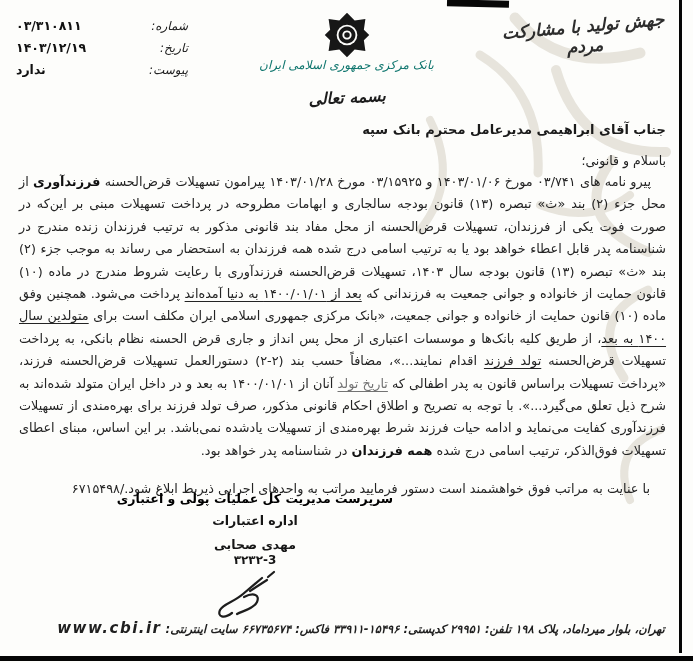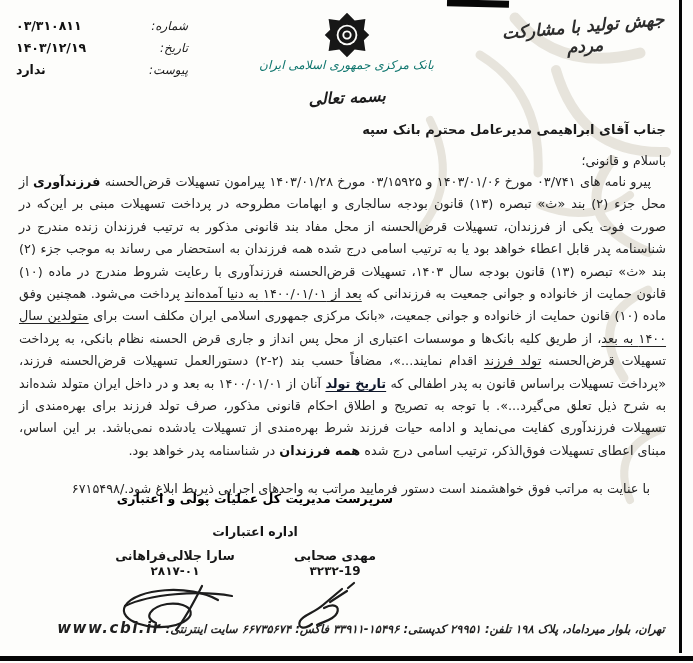--- a/index.html
+++ b/index.html
@@ -37,25 +37,25 @@
   .body{position:absolute; top:122px; right:27px; left:19px; z-index:2;}
   .addressee{font-weight:bold; font-size:13px; color:#1b1b1b; margin-bottom:16px;}
   .salutation{font-size:12.5px; margin-bottom:3px;}
   .para{
     margin:0; font-size:12.8px; line-height:22.4px; text-align:justify;
     text-indent:15px; color:#242424;
   }
   .closing{margin:16px; font-size:12.8px; line-height:22.4px; color:#242424;}
   .b{font-weight:bold; color:#101010;}
   .u{text-decoration:underline; text-underline-offset:3px;}
-  .bu{font-weight:bold; text-decoration:underline; text-underline-offset:3px; color:#0f172a;}
+  .bu{font-weight:normal; text-decoration:underline; text-underline-offset:3px; color:#737373;}
   
   .sig-block{position:absolute; top:491px; left:98px; width:314px; text-align:center; z-index:2;}
   .sig-title{font-weight:bold; font-size:12.5px; color:#000000;}
-  .sig-dept{font-weight:bold; font-size:12.5px; color:#161616; margin-top:18px;}
+  .sig-dept{font-weight:bold; font-size:12.5px; color:#161616; margin-top:7px;}
   .signers{display:flex; justify-content:center; gap:14px; margin-top:9px;}
   .signer{width:146px;}
   .signer-name{font-weight:bold; font-size:12.5px; color:#161616; white-space:nowrap;}
   .signer-code{font-weight:bold; font-size:12px; color:#161616; margin-top:1px; direction:ltr; unicode-bidi:isolate;}
   .scribble{display:block; margin:2px auto 0;}
   
   .footer{
     position:absolute; left:0; right:0; bottom:26px; text-align:center; z-index:2;
     font-style:italic; font-weight:bold; font-size:11.5px; color:#1f1f1f;padding-left:29px;
   }
@@ -117,38 +117,27 @@
     <p class="para"><span>پیرو نامه های ۰۳/۷۴۱ مورخ ۱۴۰۳/۰۱/۰۶ و ۰۳/۱۵۹۲۵ مورخ ۱۴۰۳/۰۱/۲۸ پیرامون تسهیلات قرض‌الحسنه </span><span class="b">فرزندآوری</span><span> از محل جزء (۲) بند «ث» تبصره (۱۳) قانون بودجه سالجاری و ابهامات مطروحه در پرداخت تسهیلات مبنی بر این‌که در صورت فوت یکی از فرزندان، تسهیلات قرض‌الحسنه از محل مفاد بند قانونی مذکور به ترتیب فرزندان زنده مندرج در شناسنامه پدر قابل اعطاء خواهد بود یا به ترتیب اسامی درج شده همه فرزندان به استحضار می رساند به موجب جزء (۲) بند «ث» تبصره (۱۳) قانون بودجه سال ۱۴۰۳، تسهیلات قرض‌الحسنه فرزندآوری با رعایت شروط مندرج در ماده (۱۰) قانون حمایت از خانواده و جوانی جمعیت به فرزندانی که </span><span class="u">بعد از ۱۴۰۰/۰۱/۰۱ به دنیا آمده‌اند</span><span> پرداخت می‌شود. همچنین وفق ماده (۱۰) قانون حمایت از خانواده و جوانی جمعیت، «بانک مرکزی جمهوری اسلامی ایران مکلف است برای </span><span class="u">متولدین سال ۱۴۰۰ به بعد</span><span>، از طریق کلیه بانک‌ها و موسسات اعتباری از محل پس انداز و جاری قرض الحسنه نظام بانکی، به پرداخت تسهیلات قرض‌الحسنه </span><span class="u">تولد فرزند</span><span> اقدام نمایند...»، مضافاً حسب بند (۲-۲) دستورالعمل تسهیلات قرض‌الحسنه فرزند، «پرداخت تسهیلات براساس قانون به پدر اطفالی که </span><span class="bu">تاریخ تولد</span><span> آنان از ۱۴۰۰/۰۱/۰۱ به بعد و در داخل ایران متولد شده‌اند به شرح ذیل تعلق می‌گیرد...». با توجه به تصریح و اطلاق احکام قانونی مذکور، صرف تولد فرزند برای بهره‌مندی از تسهیلات فرزندآوری کفایت می‌نماید و ادامه حیات فرزند شرط بهره‌مندی از تسهیلات یادشده نمی‌باشد. بر این اساس، مبنای اعطای تسهیلات فوق‌الذکر، ترتیب اسامی درج شده </span><span class="b">همه فرزندان</span><span> در شناسنامه پدر خواهد بود.</span></p>
     <p class="closing">با عنایت به مراتب فوق خواهشمند است دستور فرمایید مراتب به واحدهای اجرایی ذیربط ابلاغ شود./۶۷۱۵۴۹۸</p>
   </div>
 
   <div class="sig-block">
     <div class="sig-title">سرپرست مدیریت کل عملیات پولی و اعتباری</div>
     <div class="sig-dept">اداره اعتبارات</div>
     <div class="signers">
       <div class="signer">
         <div class="signer-name">مهدی صحابی</div>
-        <div class="signer-code">۳۲۳۲-19</div>
+        <div class="signer-code">۳۲۳۲-3</div>
         <svg class="scribble" width="90" height="52" viewBox="0 0 90 52">
           <g stroke="#1d1d1d" stroke-width="2.2" fill="none" stroke-linecap="round">
             <path d="M22 44 C14 50 7 48 10 41 C13 35 24 33 33 25 L52 9"></path>
             <path d="M40 22 L57 11"></path>
             <path d="M34 28 C44 23 50 26 47 33 C44 40 32 42 27 45"></path>
             <path d="M58 8 L64 3"></path>
-          </g>
-        </svg>
-      </div>
-      <div class="signer">
-        <div class="signer-name">سارا جلالی‌فراهانی</div>
-        <div class="signer-code">۲۸۱۷-۰۱</div>
-        <svg class="scribble" width="130" height="54" viewBox="0 0 130 54">
-          <g stroke="#1d1d1d" stroke-width="2.2" fill="none" stroke-linecap="round">
-            <path d="M108 20 C80 4 26 8 15 26 C7 41 42 52 66 45 C90 38 83 21 57 24 C40 27 33 38 46 43"></path>
-            <path d="M15 26 C40 14 88 10 122 16"></path>
-            <path d="M92 6 C84 22 74 40 66 50"></path>
           </g>
         </svg>
       </div>
     </div>
   </div>
 
   <div class="footer">
     <span>تهران، بلوار میرداماد، پلاک ۱۹۸ تلفن: ۲۹۹۵۱ کدپستی: ۱۵۴۹۶-۳۳۹۱۱ فاکس: ۶۶۷۳۵۶۷۴ سایت اینترنتی:</span>
     <span class="site">www.cbi.ir</span>
   </div>

